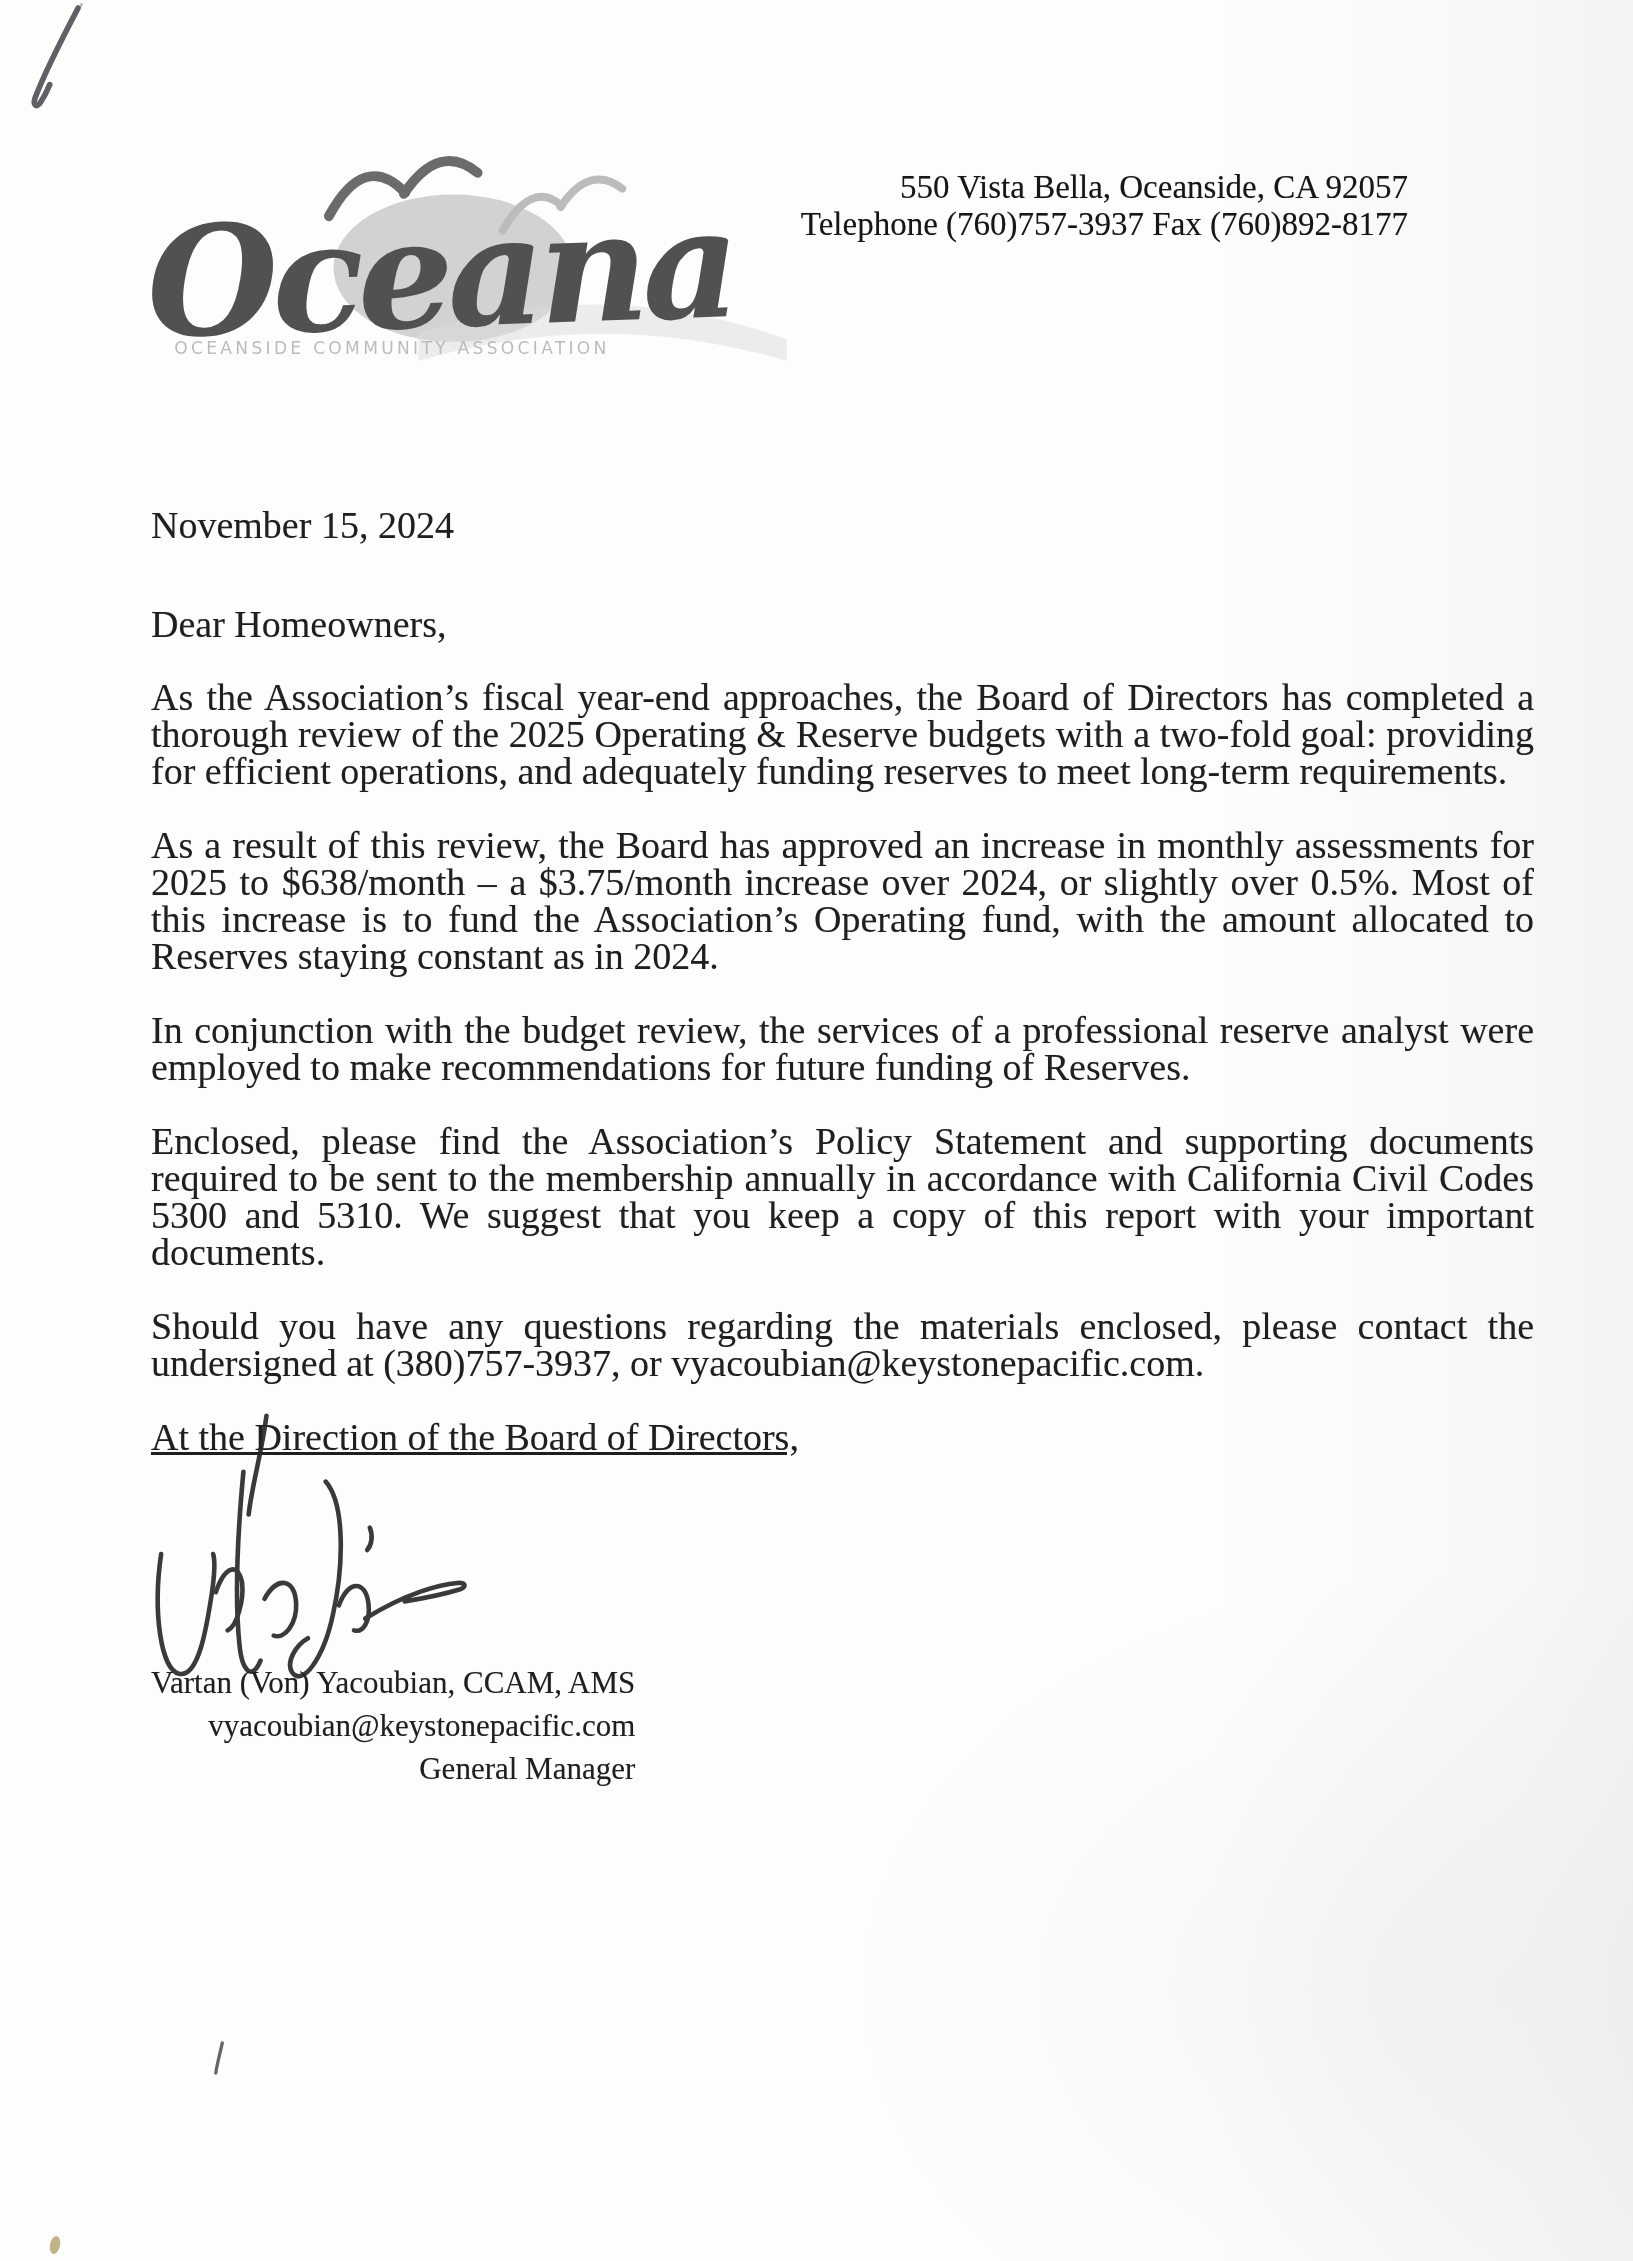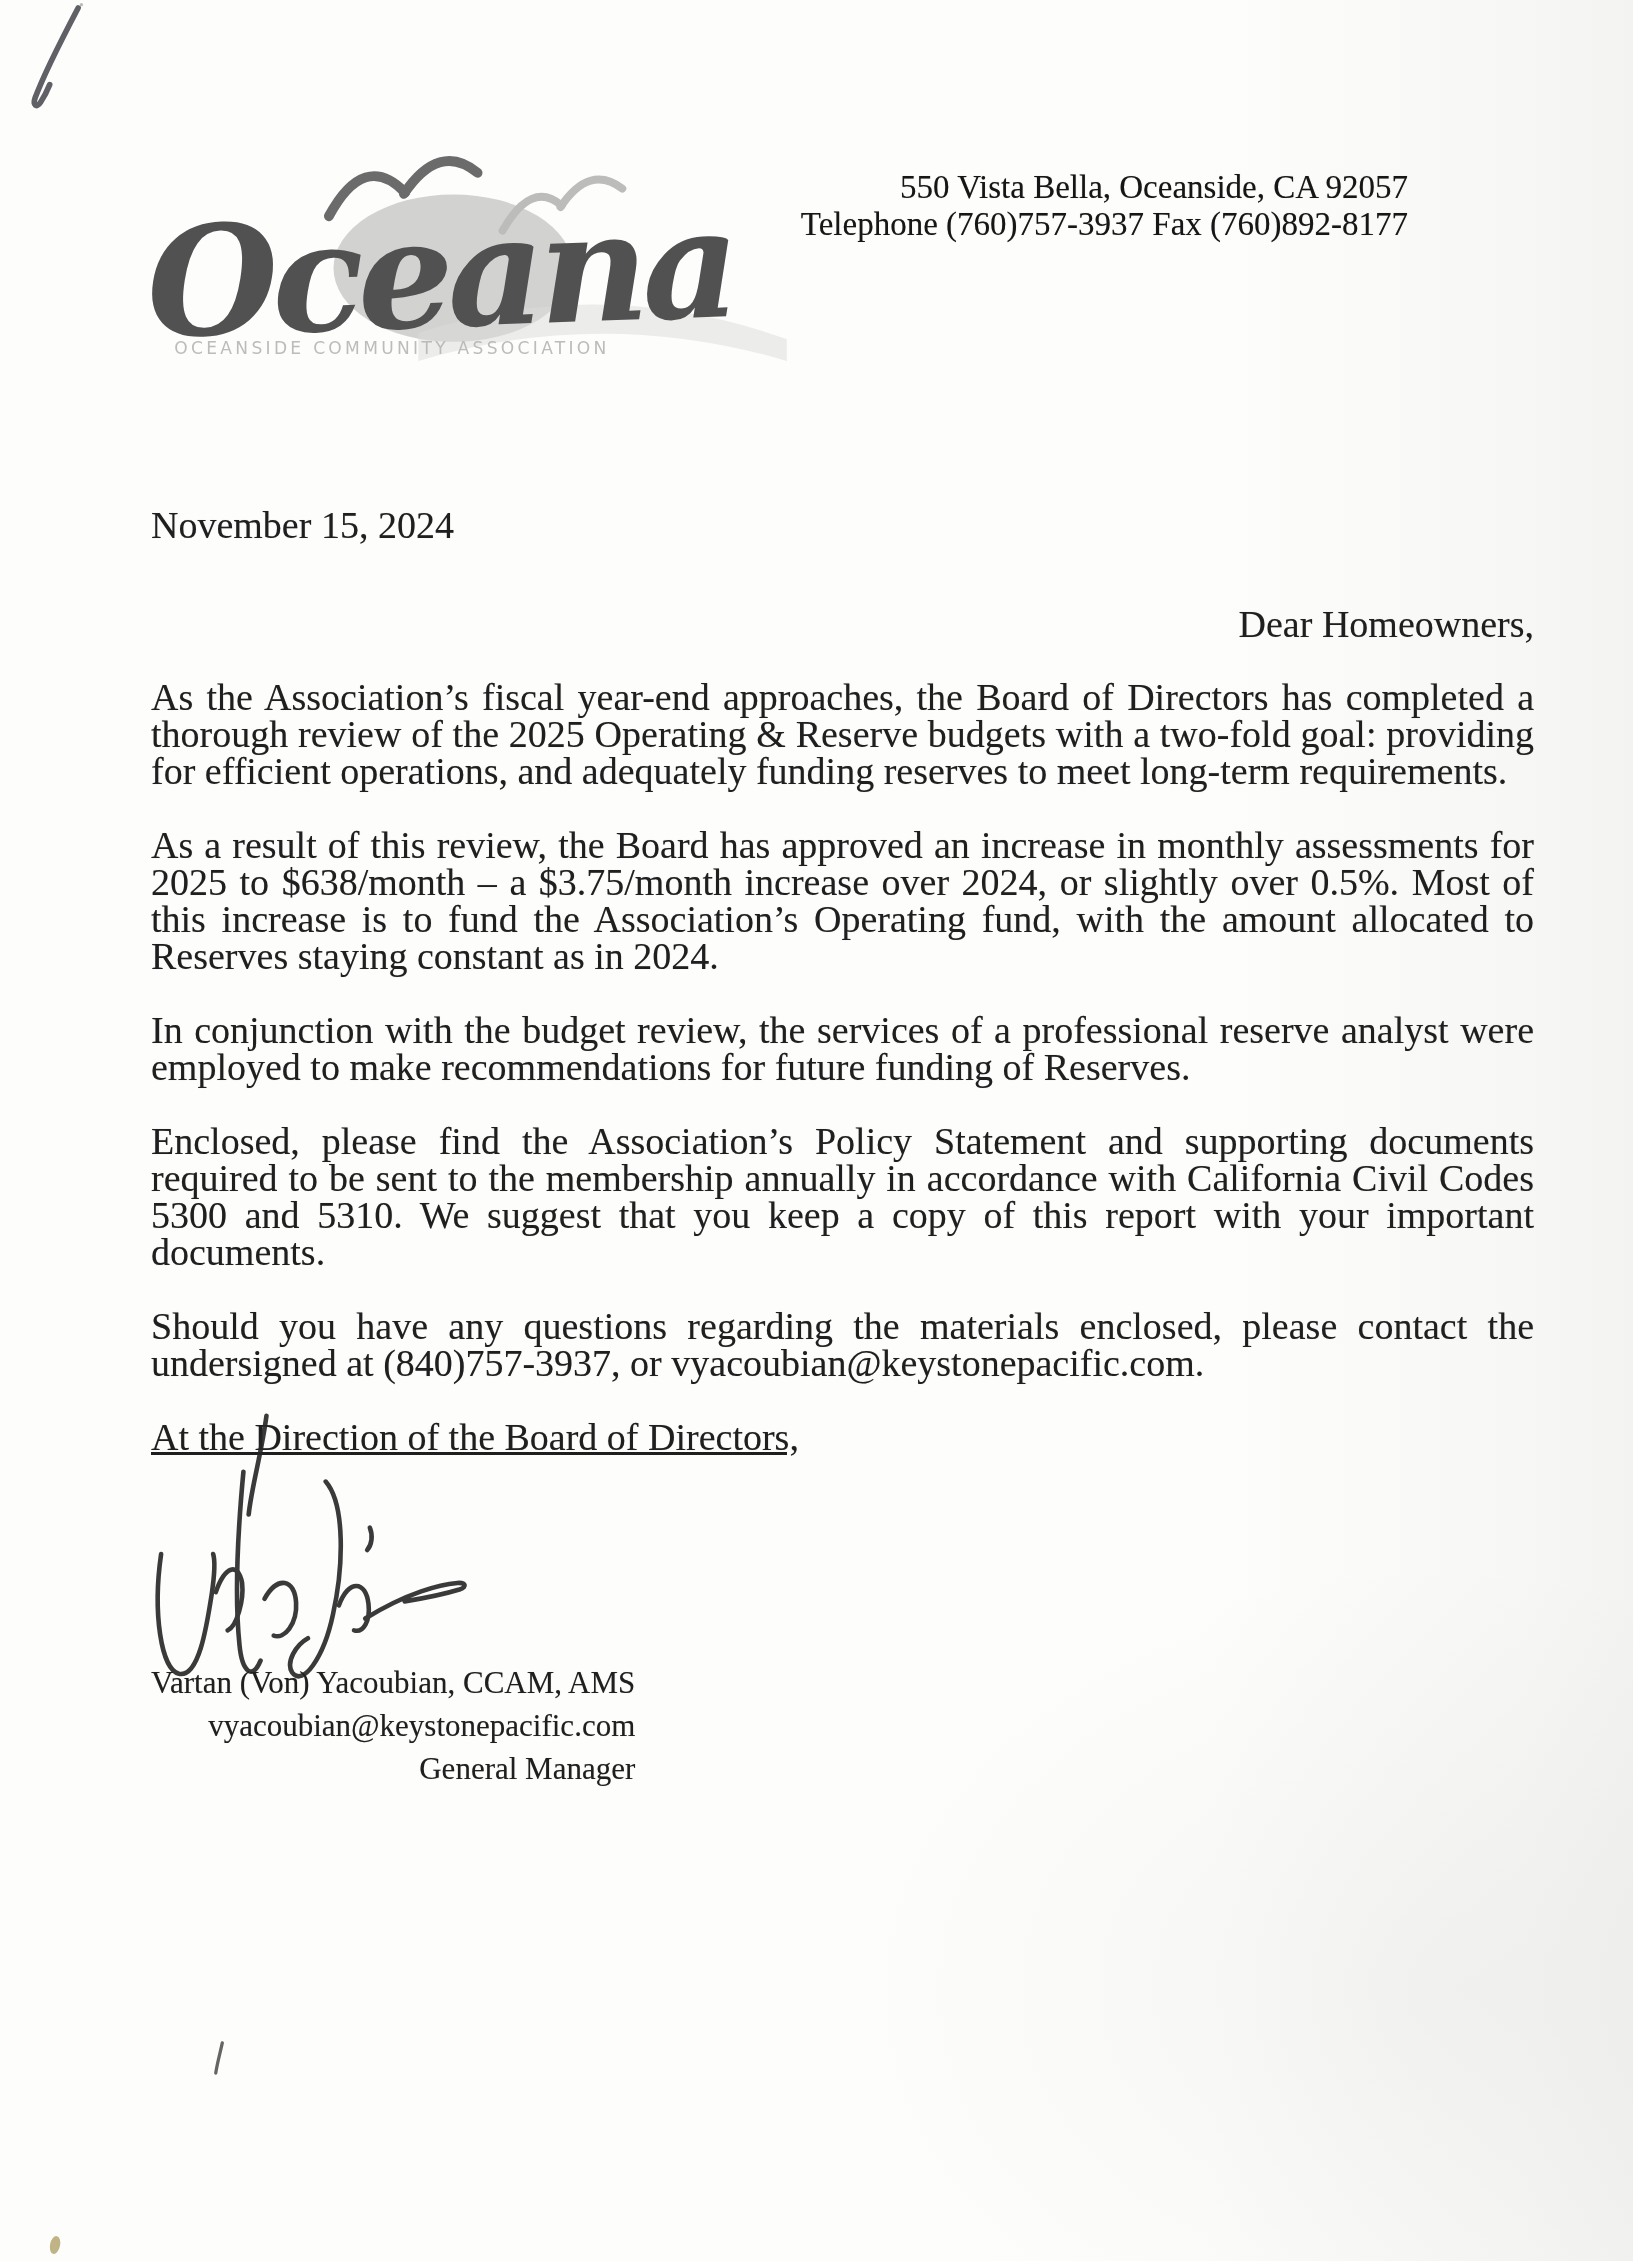--- a/index.html
+++ b/index.html
@@ -24,21 +24,21 @@
     color:#161616;
     text-shadow:0 0 0.7px rgba(40,40,40,0.45);
   }
   
   .letter{
     position:absolute;left:151px;top:507px;width:1383px;
     font-size:38px;line-height:37px;
     text-shadow:0 0 0.7px rgba(40,40,40,0.4);
   }
   .date{margin:0 0 62px 0;}
-  .salutation{margin:0 0 36px 0;text-align:right;}
+  .salutation{margin:0 0 36px 0;}
   .para{margin:0 0 37px 0;text-align:justify;}
   .closing{margin-top:27px;text-align:left;text-decoration:underline;}
   .signer{
     position:absolute;left:151px;top:1661px;
     font-size:31px;line-height:43px;
     text-shadow:0 0 0.7px rgba(40,40,40,0.4);
     text-align:right;
   }
   .signer div{white-space:nowrap;}
   
@@ -86,21 +86,21 @@
     <div>Telephone (760)757-3937 Fax (760)892-8177</div>
   </div>
 
   <div class="letter">
     <div class="date">November 15, 2024</div>
     <div class="salutation">Dear Homeowners,</div>
     <p class="para">As the Association’s fiscal year-end approaches, the Board of Directors has completed a thorough review of the 2025 Operating &amp; Reserve budgets with a two-fold goal: providing for efficient operations, and adequately funding reserves to meet long-term requirements.</p>
     <p class="para">As a result of this review, the Board has approved an increase in monthly assessments for 2025 to $638/month – a $3.75/month increase over 2024, or slightly over 0.5%. Most of this increase is to fund the Association’s Operating fund, with the amount allocated to Reserves staying constant as in 2024.</p>
     <p class="para">In conjunction with the budget review, the services of a professional reserve analyst were employed to make recommendations for future funding of Reserves.</p>
     <p class="para">Enclosed, please find the Association’s Policy Statement and supporting documents required to be sent to the membership annually in accordance with California Civil Codes 5300 and 5310. We suggest that you keep a copy of this report with your important documents.</p>
-    <p class="para">Should you have any questions regarding the materials enclosed, please contact the undersigned at (840)757-3937, or vyacoubian@keystonepacific.com.</p>
+    <p class="para">Should you have any questions regarding the materials enclosed, please contact the undersigned at (380)757-3937, or vyacoubian@keystonepacific.com.</p>
     <p class="para closing">At the Direction of the Board of Directors,</p>
   </div>
 
   <svg class="signature" width="382" height="316" viewBox="0 0 580 480">
     <g fill="none" stroke="#262626" stroke-width="7" stroke-linecap="round" opacity="0.9">
       <path d="M 195,30 C 188,85 172,140 168,180"></path>
       <path d="M 35,240 C 22,330 35,415 62,422 C 92,428 104,352 112,300 C 116,272 118,252 114,240"></path>
       <path d="M 118,298 C 132,258 152,252 158,284 C 161,310 150,350 136,356"></path>
       <path d="M 160,115 C 152,200 146,300 154,378 C 158,420 174,432 186,402"></path>
       <path d="M 192,308 C 212,272 238,278 240,314 C 242,346 222,370 206,364"></path>

